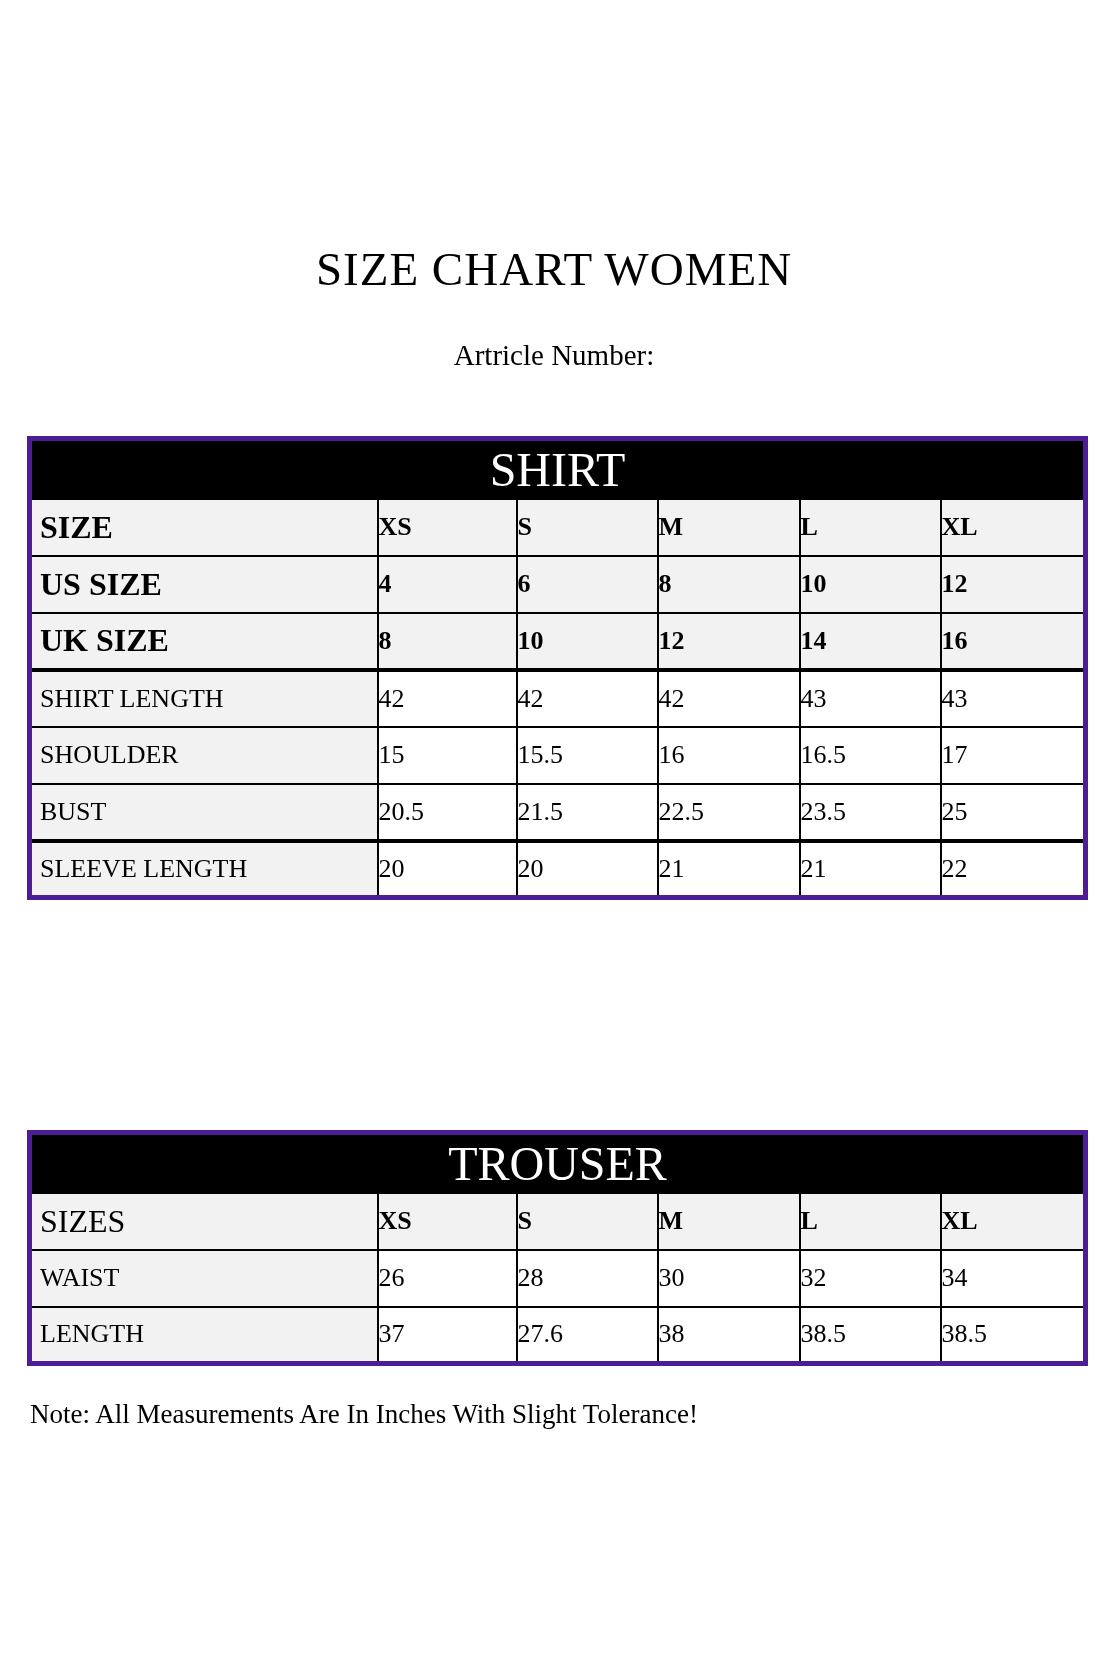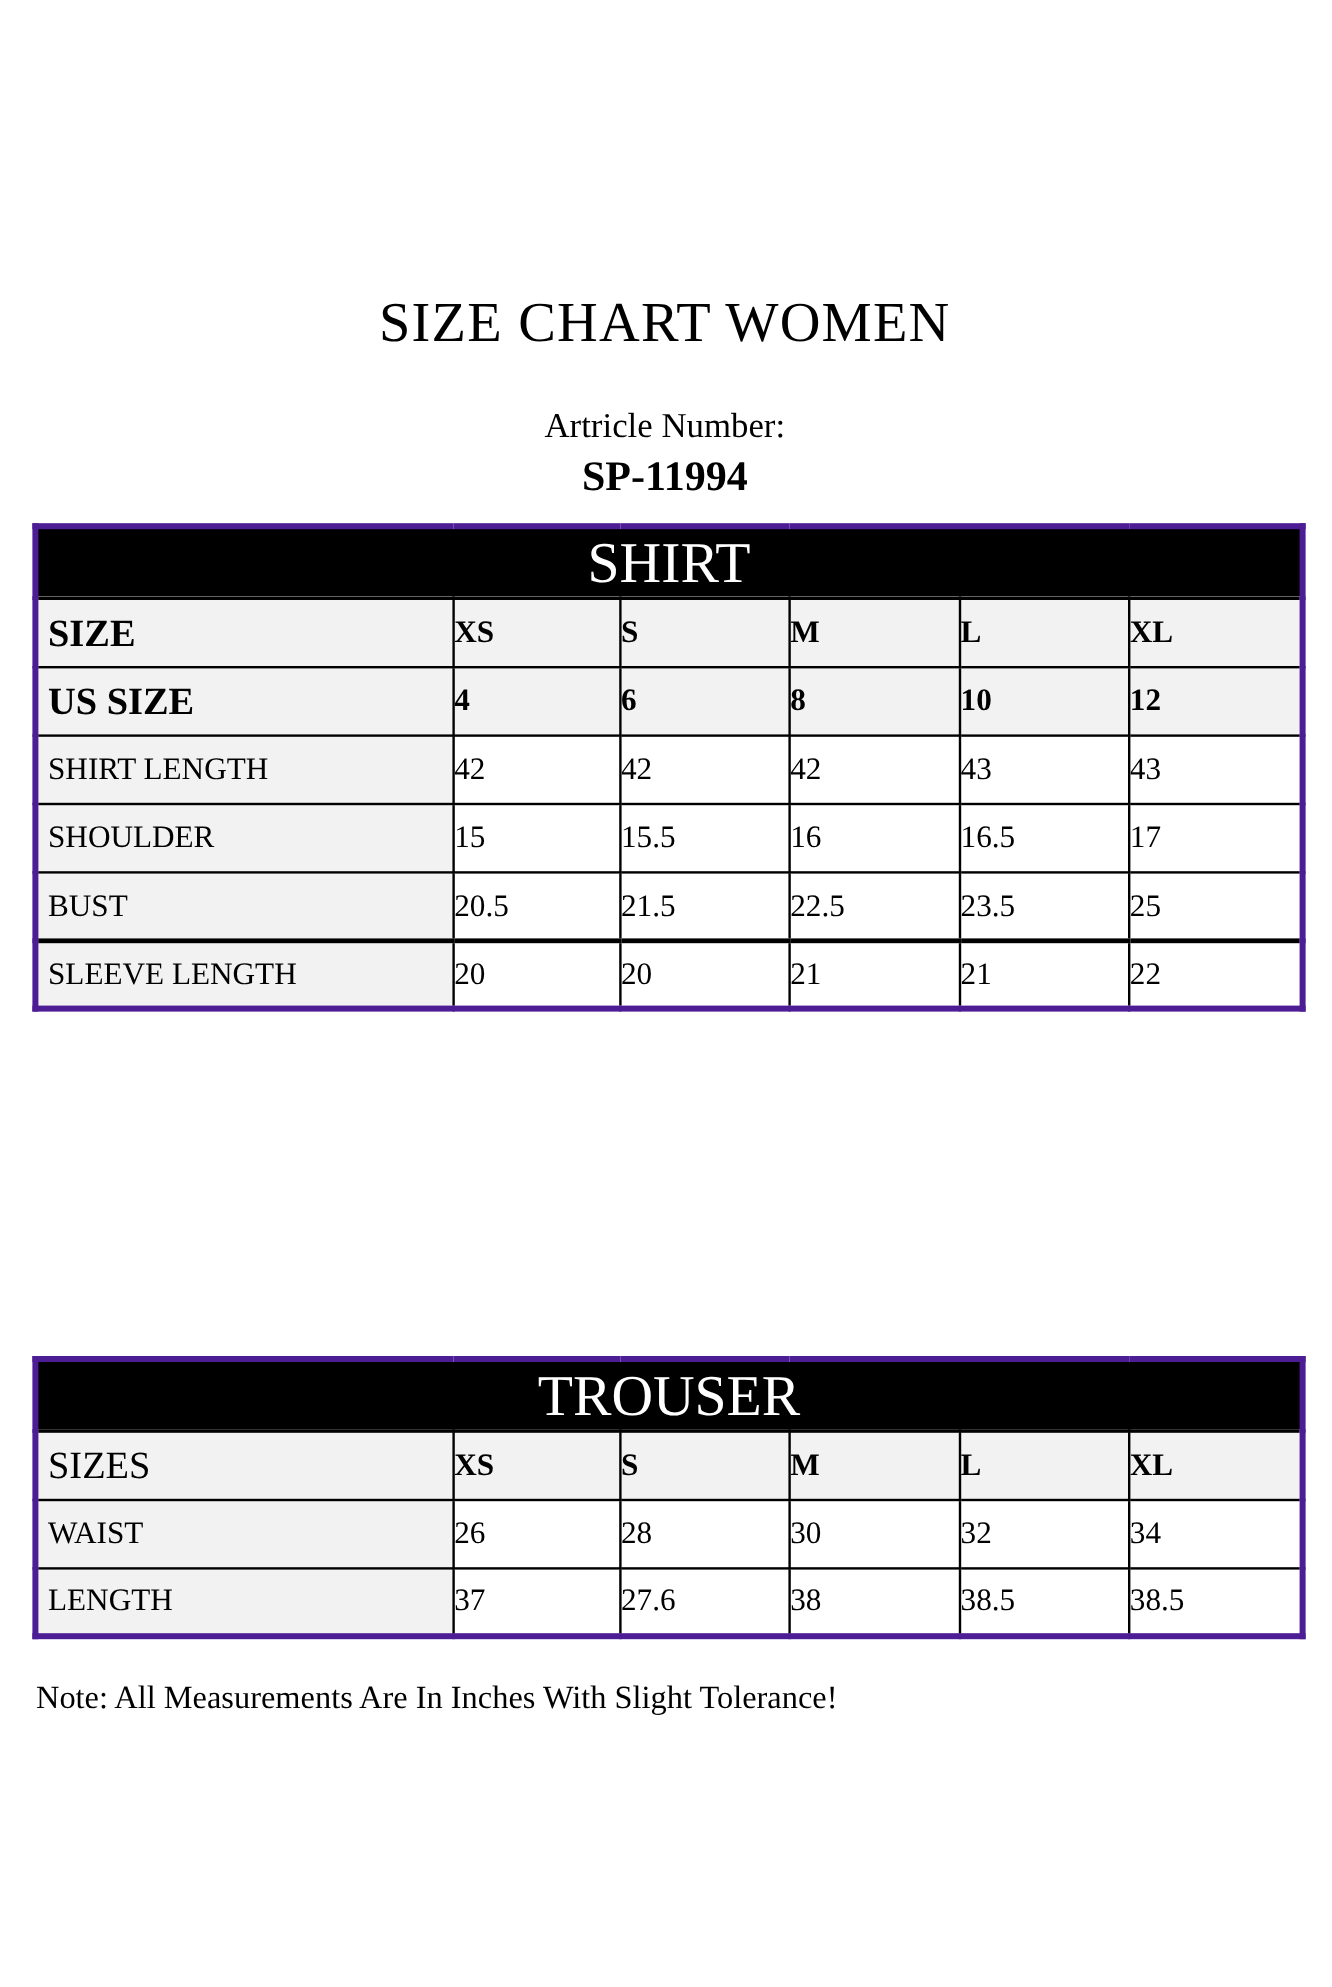--- a/index.html
+++ b/index.html
@@ -86,21 +86,20 @@
     font-size: 27px;
     line-height: 1.2;
   }
 </style>
 </head>
 <body>
 
 <div class="page">
   <div class="title">SIZE CHART WOMEN</div>
   <div class="article-label">Artricle Number:</div>
-  <div class="article-number">SP-11994</div>
 
   <table class="size-table" id="shirt-table">
     <colgroup>
       <col style="width:348px">
         <col style="width:139px">
         <col style="width:141px">
       <col style="width:142px">
         <col style="width:141px">
         <col style="width:145px">
     </colgroup>
@@ -117,20 +116,28 @@
           <td class="value-cell bold thick-left">XL</td>
         </tr>
         <tr class="shaded">
           <td class="label-cell label-large bold">US SIZE</td>
           <td class="value-cell bold">4</td>
           <td class="value-cell bold">6</td>
           <td class="value-cell bold">8</td>
           <td class="value-cell bold">10</td>
           <td class="value-cell bold">12</td>
         </tr>
+        <tr class="shaded thick-bottom">
+          <td class="label-cell label-large bold">UK SIZE</td>
+          <td class="value-cell bold">8</td>
+          <td class="value-cell bold">10</td>
+          <td class="value-cell bold">12</td>
+          <td class="value-cell bold">14</td>
+          <td class="value-cell bold">16</td>
+        </tr>
         <tr>
           <td class="label-cell">SHIRT LENGTH</td>
           <td class="value-cell">42</td>
           <td class="value-cell">42</td>
           <td class="value-cell">42</td>
           <td class="value-cell">43</td>
           <td class="value-cell">43</td>
         </tr>
         <tr>
           <td class="label-cell">SHOULDER</td>

